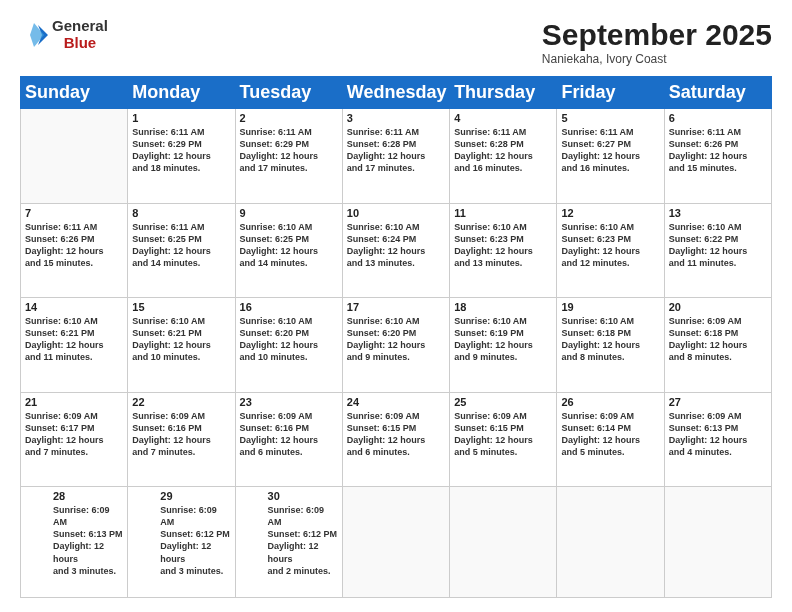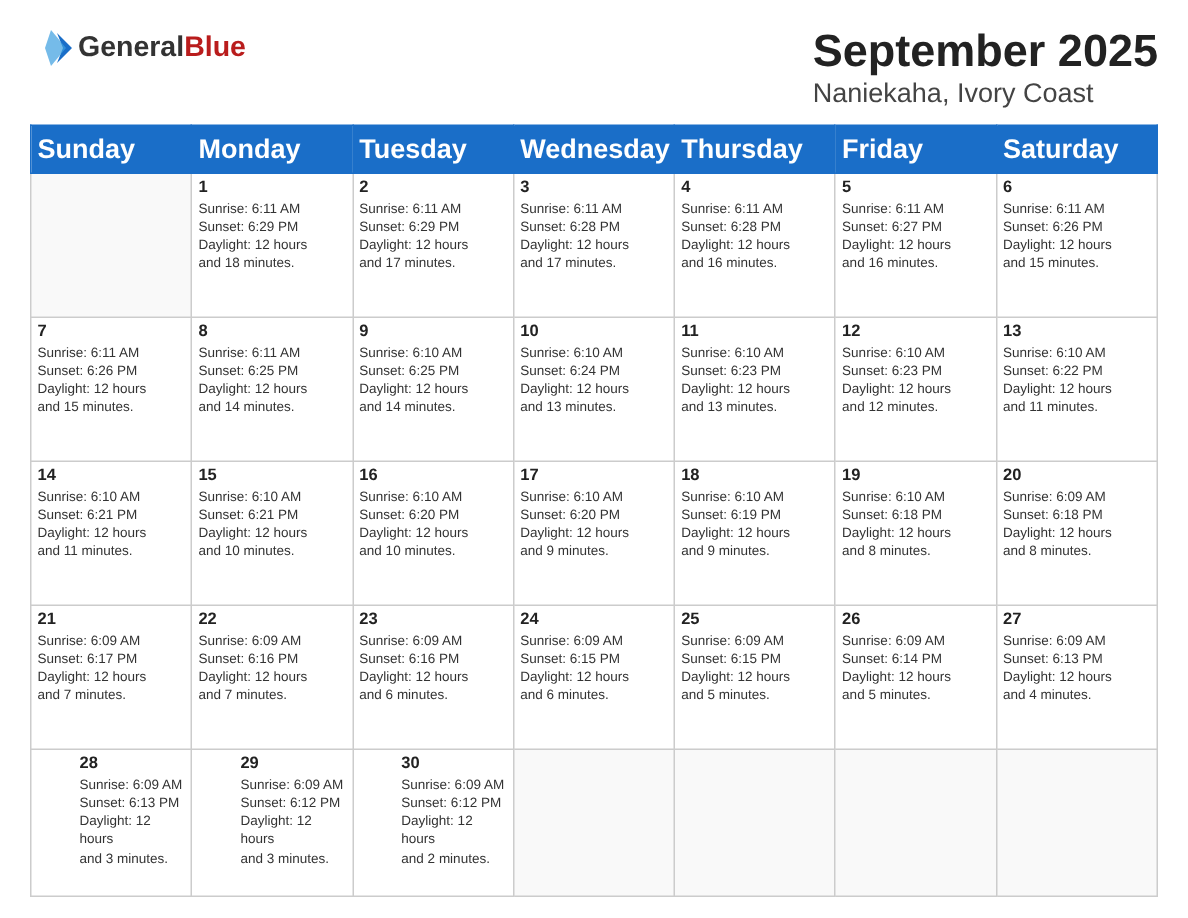--- a/index.html
+++ b/index.html
@@ -23,41 +23,41 @@
       justify-content: space-between;
       margin-bottom: 10px;
     }
     .logo {
       display: flex;
       align-items: center;
       gap: 4px;
     }
     .logo-text {
       display: flex;
-      flex-direction: row;
-      font-size: 19px;
+      flex-direction: column;
+      font-size: 15px;
       font-weight: bold;
       line-height: 1.1;
     }
     .logo-text span:first-child { color: #333; }
     .logo-text span:last-child { color: #b91c1c; text-align: center; }
     .logo-icon {
       width: 28px;
       height: 28px;
     }
     .title-block {
       text-align: left;
     }
     .title-block .month-year {
       font-size: 30px;
       font-weight: bold;
       color: #222;
     }
     .title-block .location {
-      font-size: 18px;
+      font-size: 12px;
       color: #444;
     }
     .calendar {
       flex: 1;
       border: 1px solid #ccc;
       border-collapse: collapse;
       width: 100%;
       table-layout: fixed;
     }
     .calendar th {
@@ -81,20 +81,21 @@
       font-size: 11px;
       font-weight: bold;
       color: #222;
       display: block;
       margin-bottom: 2px;
     }
     .cell-content {
       font-size: 9px;
       line-height: 1.35;
       color: #333;
+      font-weight: bold;
     }
     .empty-cell {
       background: #f9f9f9;
     }
     .last-row td {
       height: 70px;
       padding-left: 32px;
     }
   </style>
 </head>

